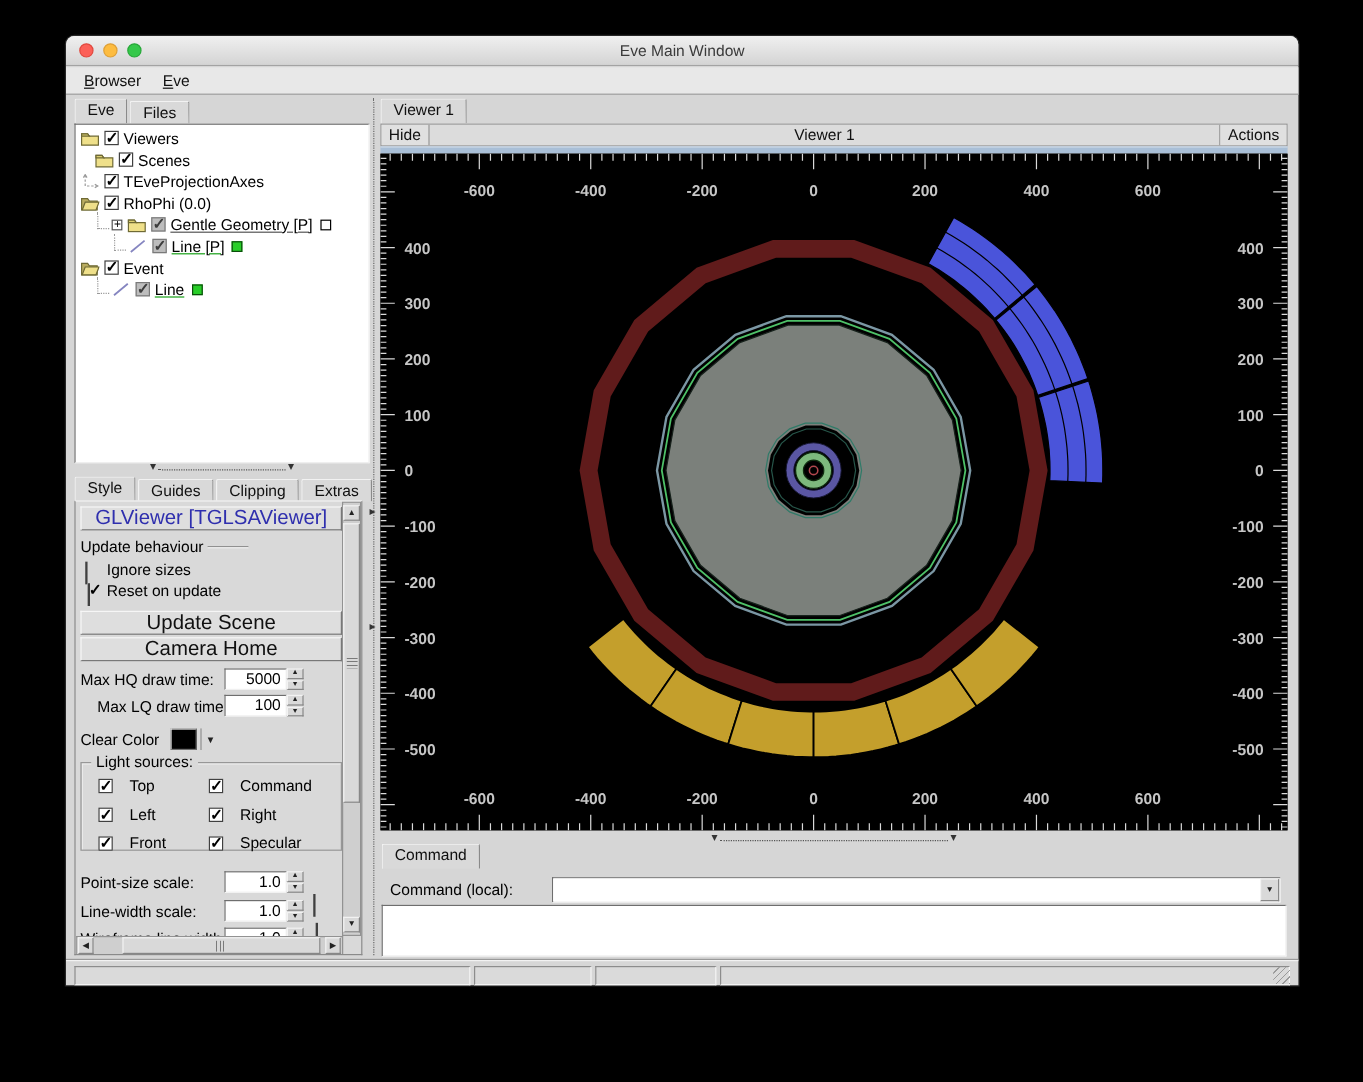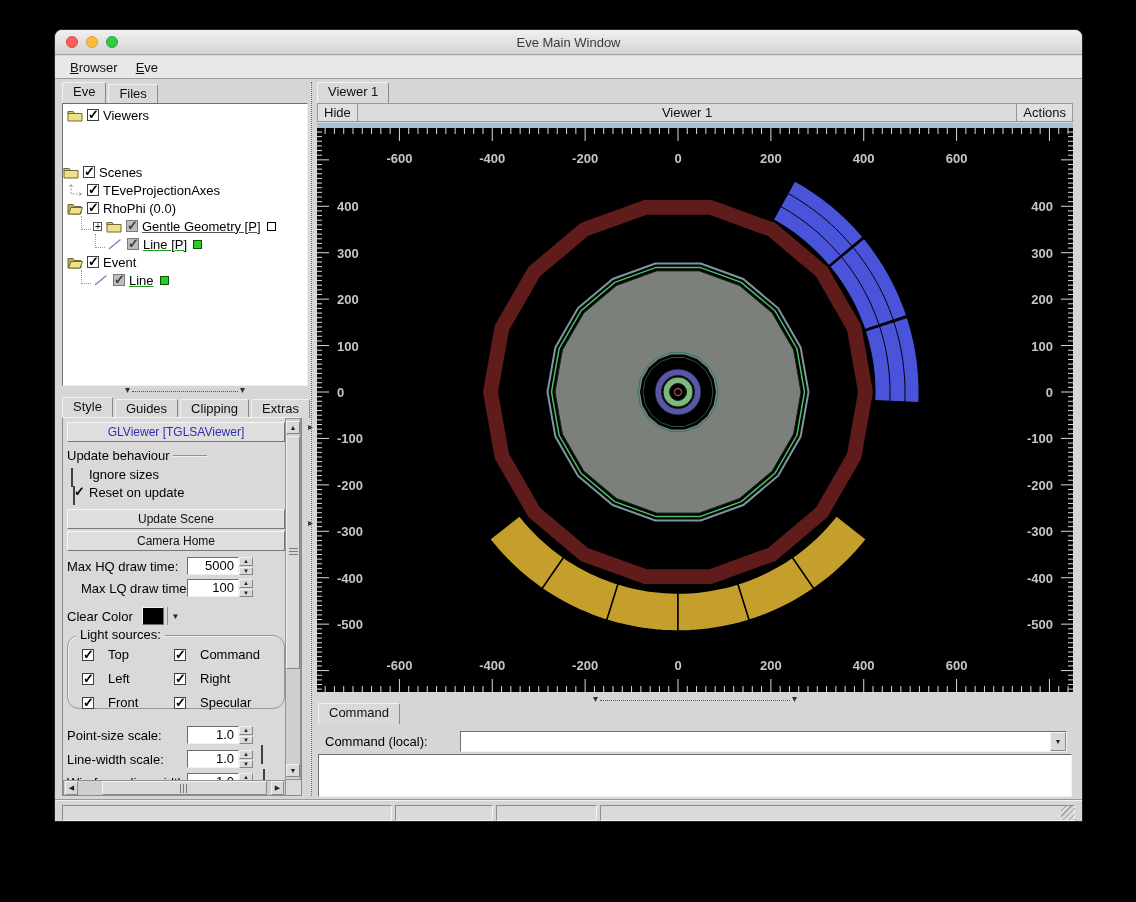--- a/index.html
+++ b/index.html
@@ -55,21 +55,21 @@
   .hdots { border-top:1px dotted #555; height:1px; }
   .varrow::before { content:"▾"; font-size:10px; color:#333; line-height:4px; position:relative; top:-3px; }
   .rarrow::before { content:"▸"; font-size:10px; color:#333; }
   .vdots { border-left:1px dotted #6a6a6a; width:1px; height:100%; margin:0 auto; }
 
   #style-tabs { left:7px; top:367px; height:21px; }
   .stylepanel { left:7px; top:387px; width:240px; height:379px; background:#d9d9d9;
                 border:1px solid #8a8a8a; border-top-color:#f2f2f2; overflow:hidden; }
   .panel-label { font-size:13px; color:#000; line-height:18px; }
   .pbtn { background:#dedede; border:1px solid #787878; border-top-color:#f6f6f6; border-left-color:#f6f6f6;
-          font-size:12px; text-align:center; line-height:18px; color:#101010; }
+          font-size:17px; text-align:center; line-height:18px; color:#101010; }
   .glv { color:#2f2fae; }
   .sepline { border-top:1px solid #909090; border-bottom:1px solid #eee; height:2px; }
   .spinbox { background:#fff; border:1px solid; border-color:#6e6e6e #f0f0f0 #f0f0f0 #6e6e6e;
              font-size:13px; text-align:right; padding-right:4px; line-height:16px; }
   .spinbtns { display:flex; flex-direction:column; gap:1px; }
   .sb { flex:1; background:#d9d9d9; border:1px solid #878787; border-top-color:#f2f2f2; border-left-color:#f2f2f2;
         font-size:6px; line-height:6px; text-align:center; color:#222; }
   .sb.up::before { content:"▲"; }
   .sb.dn::before { content:"▼"; }
   .groupbox { border:1px solid #979797; box-shadow:inset 1px 1px 0 #efefef; }
@@ -140,21 +140,21 @@
       <div class="trow" style="padding-left: 4px;">
         <span class="ticon">
           <svg width="16" height="13" viewBox="0 0 16 13">
             <path d="M1 2.5h5l1.5 2H15V12H1z" fill="#efe08a" stroke="#6f6a35"></path>
             <path d="M1 2.5h5l1.5 2H1z" fill="#dccf72" stroke="#6f6a35"></path>
           </svg>
         </span>
         <span class="cb checked"></span>
         <span class="tlabel">Viewers</span>
       </div>
-      <div class="trow" style="padding-left: 0; margin-top: 39px;">
+      <div class="trow" style="padding-left: 16px;">
         <span class="ticon">
           <svg width="16" height="13" viewBox="0 0 16 13">
             <path d="M1 2.5h5l1.5 2H15V12H1z" fill="#efe08a" stroke="#6f6a35"></path>
             <path d="M1 2.5h5l1.5 2H1z" fill="#dccf72" stroke="#6f6a35"></path>
           </svg>
         </span>
         <span class="cb checked"></span>
         <span class="tlabel">Scenes</span>
       </div>
       <div class="trow" style="padding-left: 4px;">
@@ -265,21 +265,21 @@
       <span class="sb up"></span>
       <span class="sb dn"></span>
     </div>
 
     <span class="abs panel-label" style="left:4px; top:190px;">Clear Color</span>
     <div class="abs swatch" style="left: 79px; top: 189px; width: 22px; height: 18px; background: rgb(0, 0, 0);"></div>
     <div class="abs" style="left:104px; top:189px; width:16px; height:18px; border-left:1px solid #909090; display:flex; align-items:center; justify-content:center;">
       <span style="font-size:8px; color:#222;">▼</span>
     </div>
 
-    <div class="abs groupbox" style="left:4px; top:217px; width:218px; height:74px;border-radius:12px;">
+    <div class="abs groupbox" style="left:4px; top:217px; width:218px; height:74px;">
       <span class="legend">Light sources:</span>
       <div id="lights-grid" style="position:absolute; left:14px; top:10px; right:8px;
            display:grid; grid-template-columns:92px 1fr; row-gap:6px;">
           <div class="lightitem">
             <span class="cb checked"></span>
             <span class="panel-label">Top</span>
           </div>
           <div class="lightitem">
             <span class="cb checked"></span>
             <span class="panel-label">Command</span>

